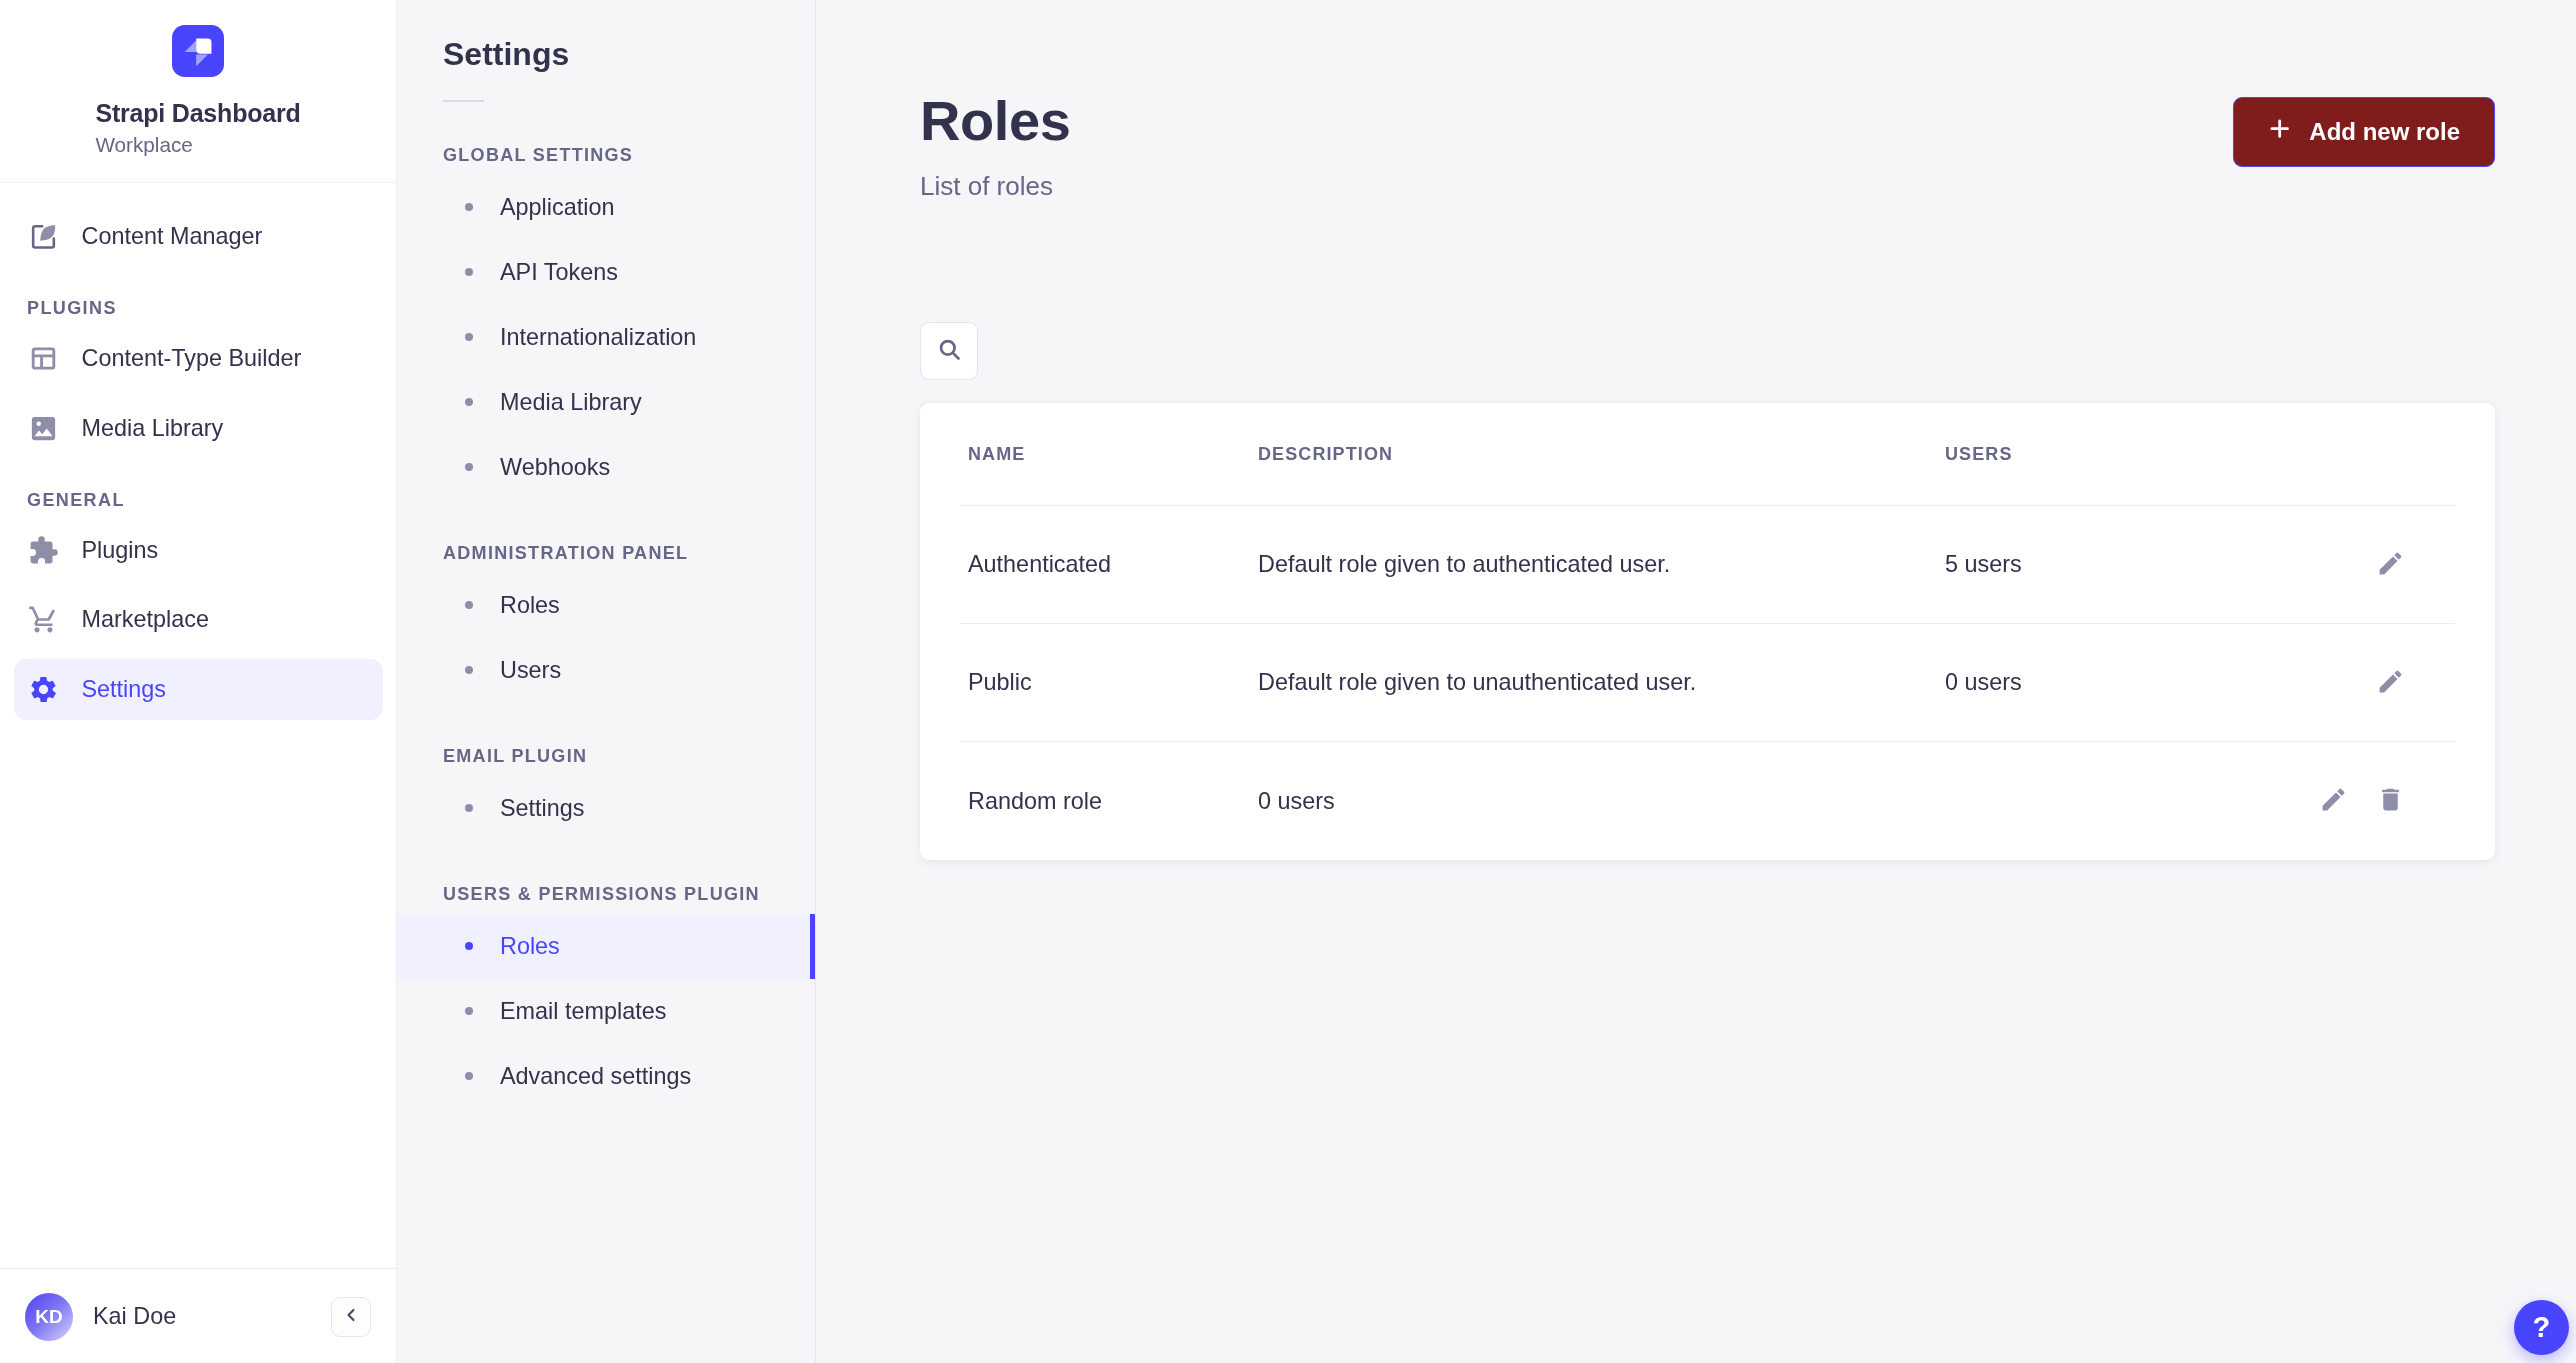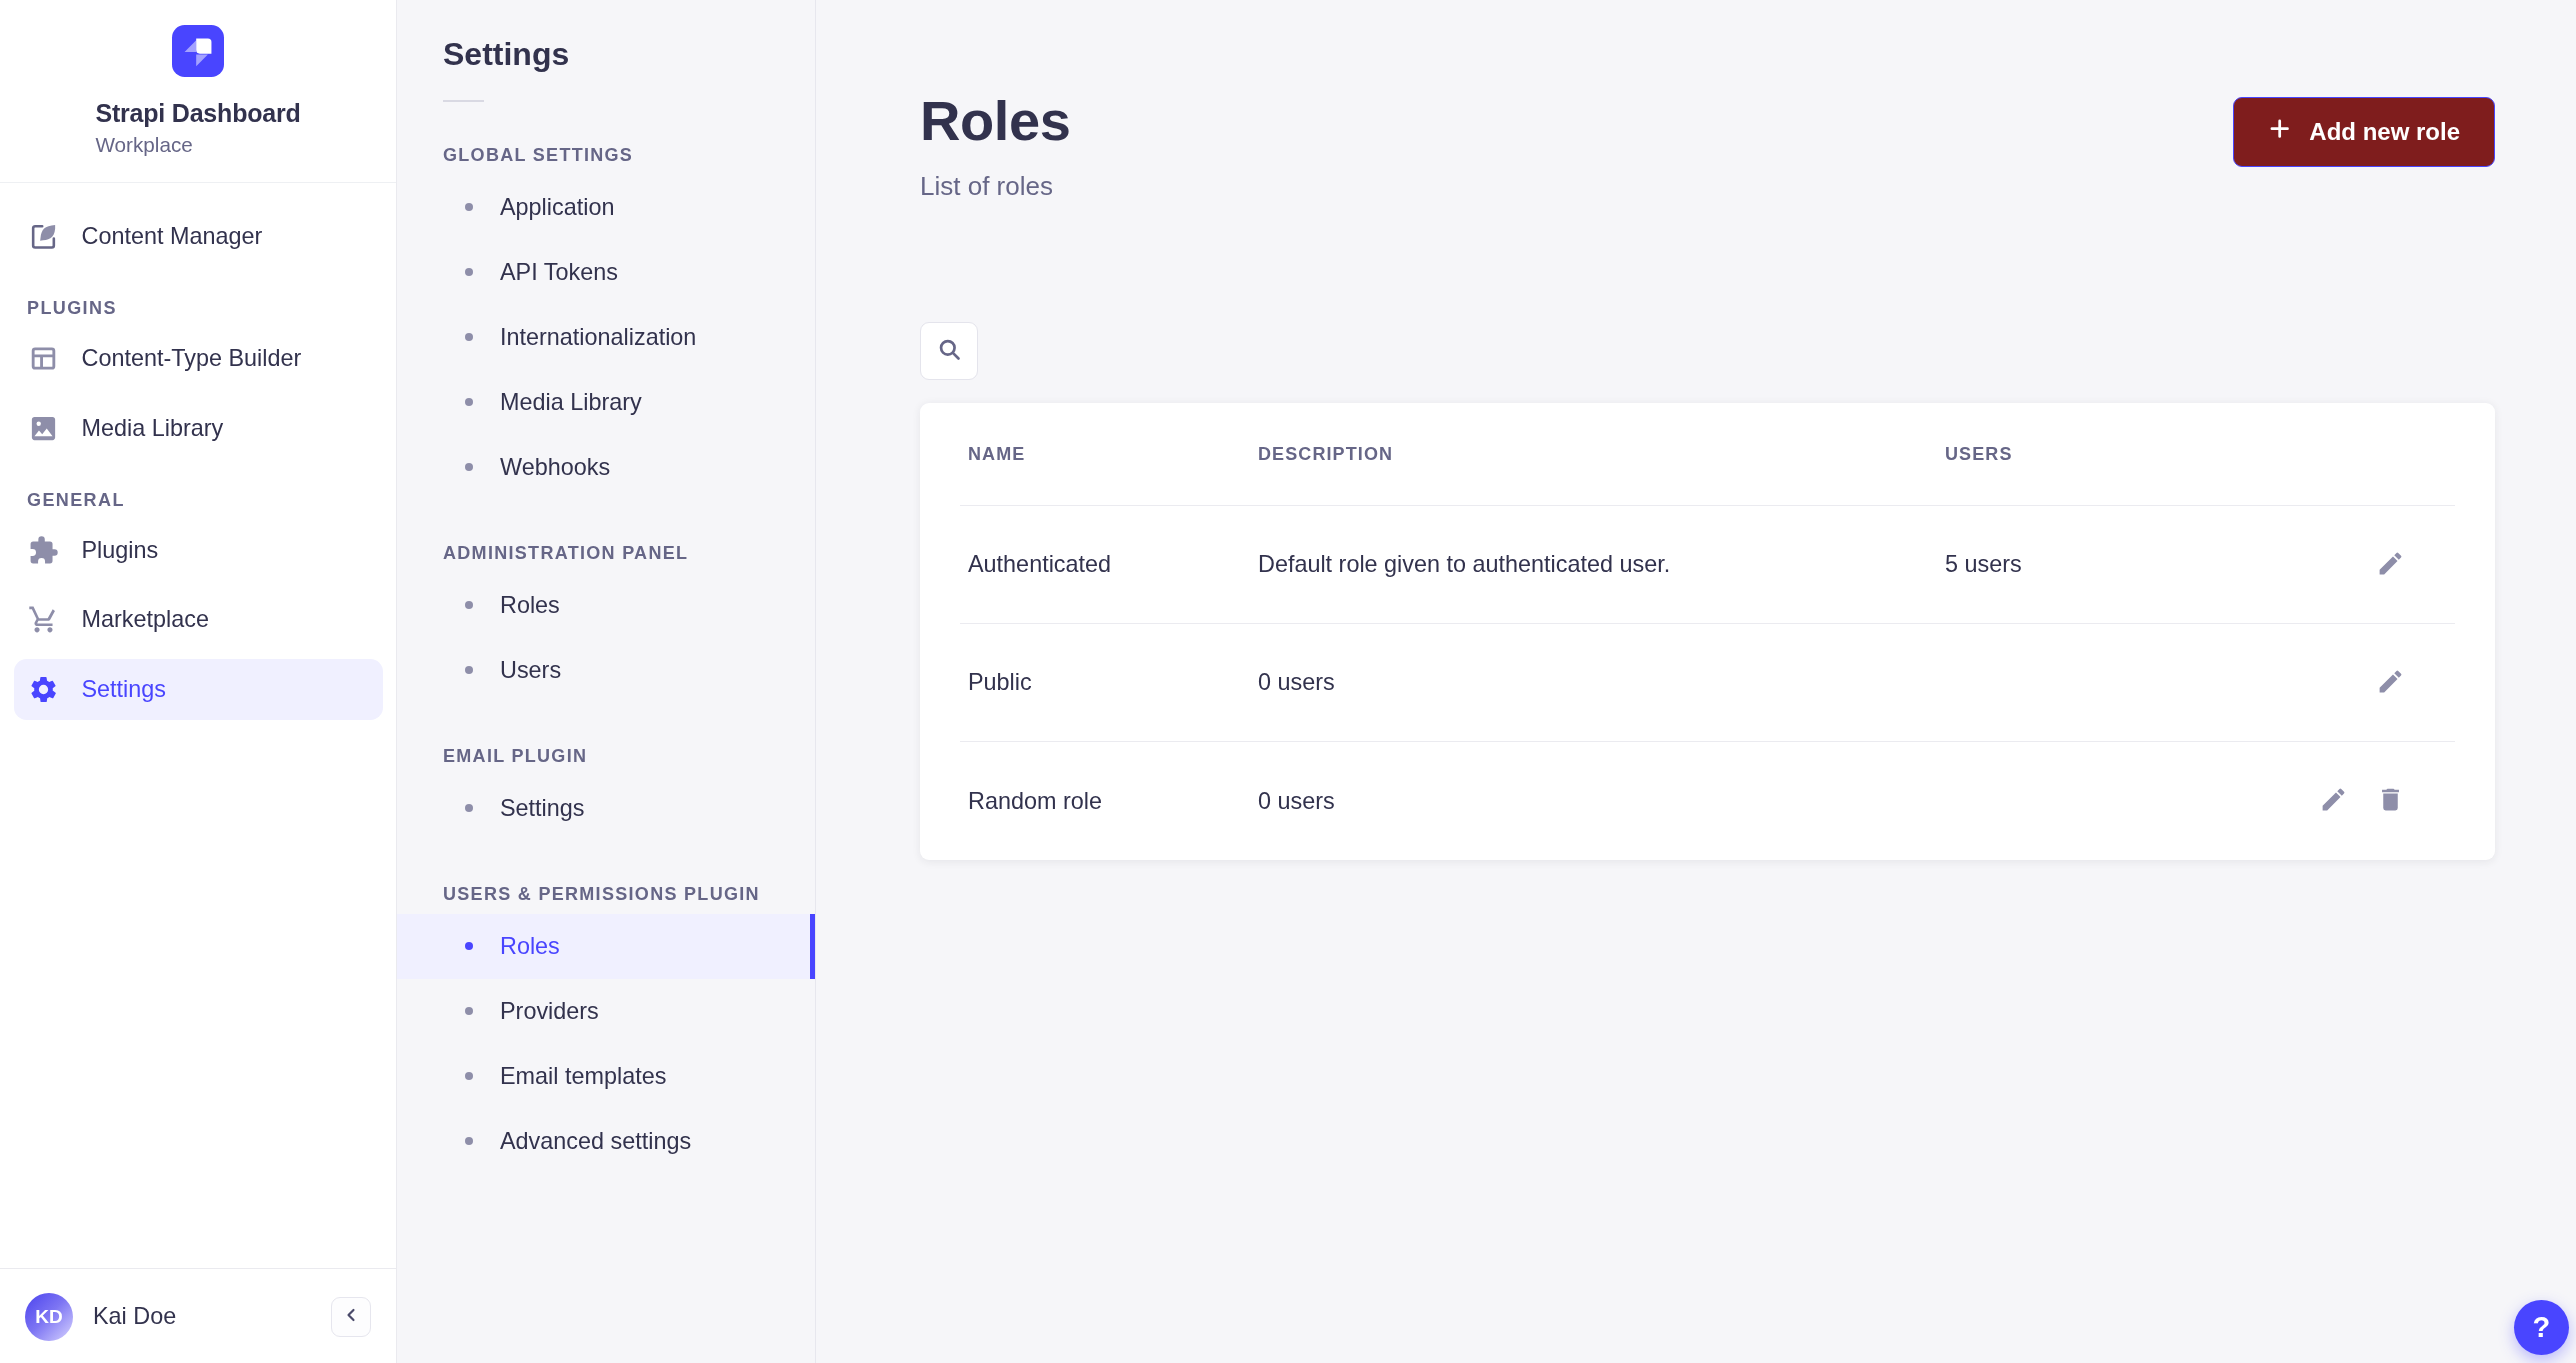--- a/index.html
+++ b/index.html
@@ -274,24 +274,20 @@
         <span class="bullet"></span>
         <span>Settings</span>
       </div>
     </div>
 
     <div class="sub-section">
       <div class="sub-section-label">USERS &amp; PERMISSIONS PLUGIN</div>
       <div class="sub-item active">
         <span class="bullet"></span>
         <span>Roles</span>
-      </div>
-      <div class="sub-item">
-        <span class="bullet"></span>
-        <span>Providers</span>
       </div>
       <div class="sub-item">
         <span class="bullet"></span>
         <span>Email templates</span>
       </div>
       <div class="sub-item">
         <span class="bullet"></span>
         <span>Advanced settings</span>
       </div>
     </div>
@@ -342,20 +338,21 @@
               <svg width="29" height="29" viewBox="0 0 24 24">
                 <path d="M3 17.25V21h3.75L17.81 9.94l-3.75-3.75L3 17.25zM20.71 7.04a1 1 0 0 0 0-1.41l-2.34-2.34a1 1 0 0 0-1.41 0l-1.83 1.83 3.75 3.75 1.83-1.83z" fill="#8e8ea9"></path>
               </svg>
             </span>
           </button>
         </span>
       </div>
 
       <div class="t-row t-body-row">
         <span class="cell">Public</span>
+        <span class="cell">Default role given to unauthenticated user.</span>
         <span class="cell">0 users</span>
         <span class="cell-actions">
           <button class="icon-btn">
             <span>
               <svg width="29" height="29" viewBox="0 0 24 24">
                 <path d="M3 17.25V21h3.75L17.81 9.94l-3.75-3.75L3 17.25zM20.71 7.04a1 1 0 0 0 0-1.41l-2.34-2.34a1 1 0 0 0-1.41 0l-1.83 1.83 3.75 3.75 1.83-1.83z" fill="#8e8ea9"></path>
               </svg>
             </span>
           </button>
         </span>

